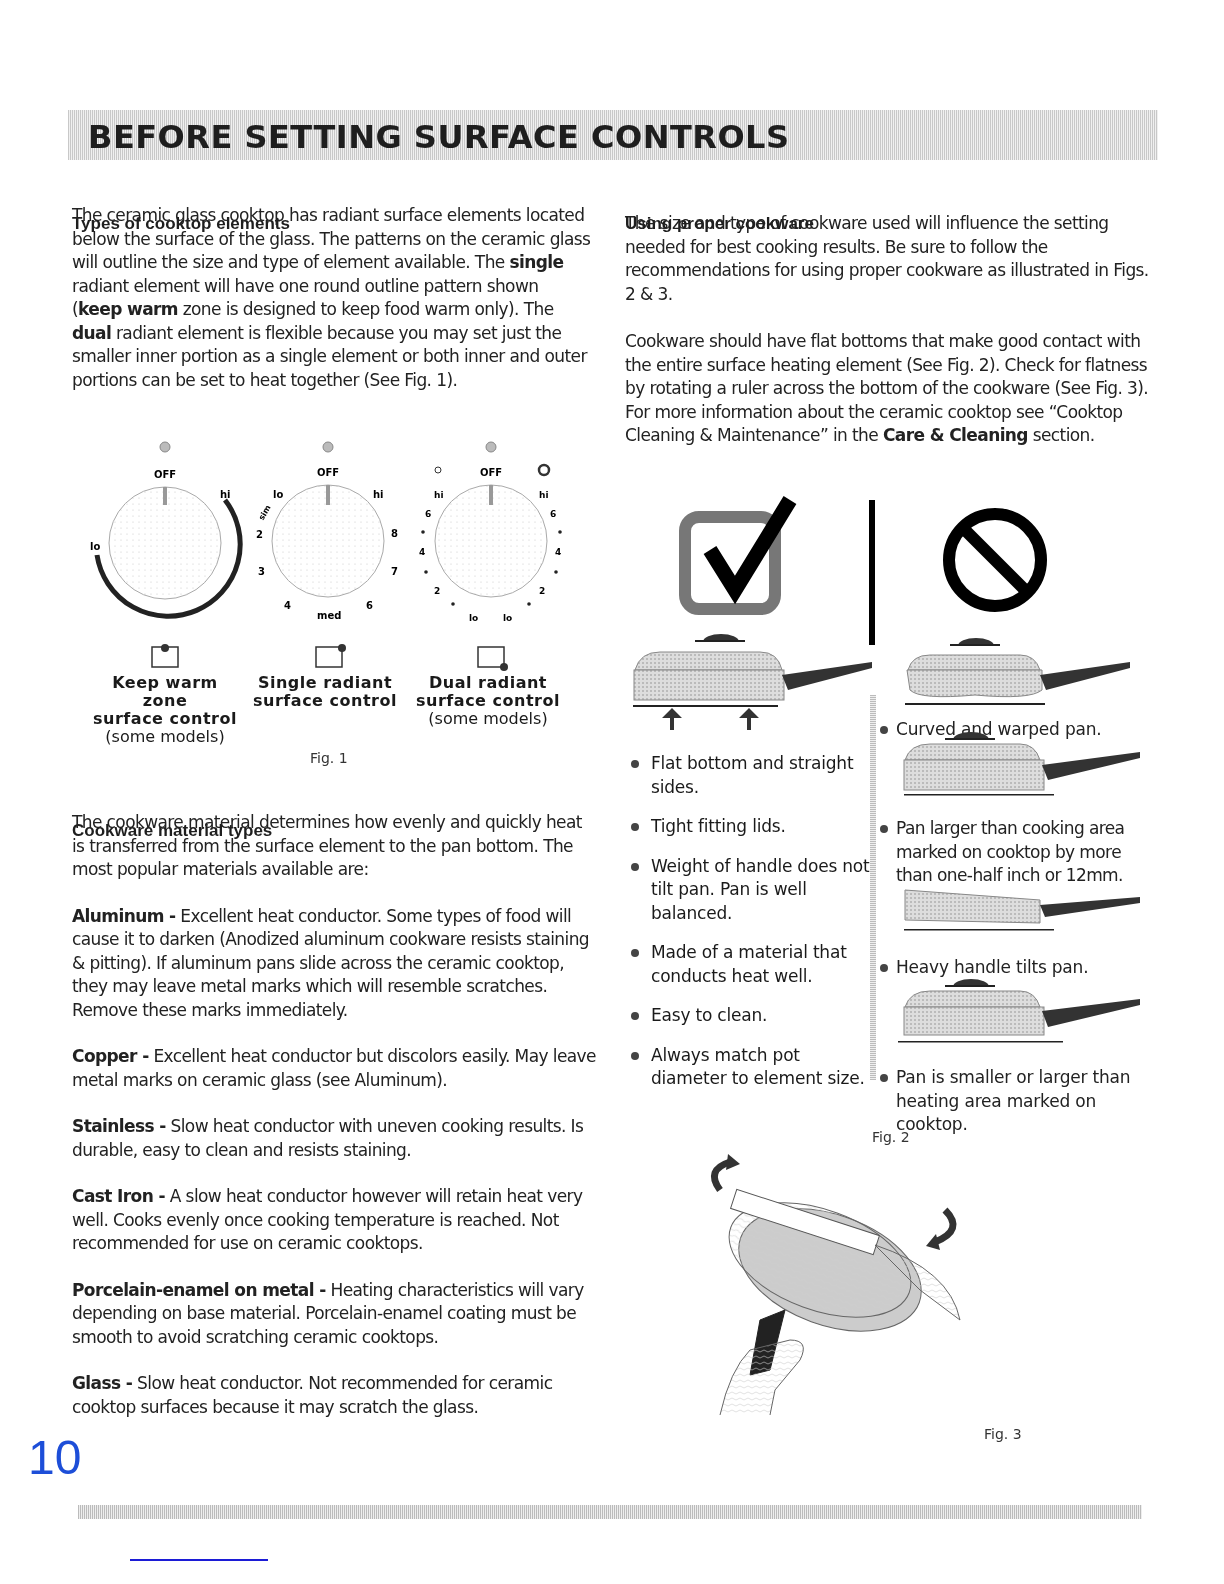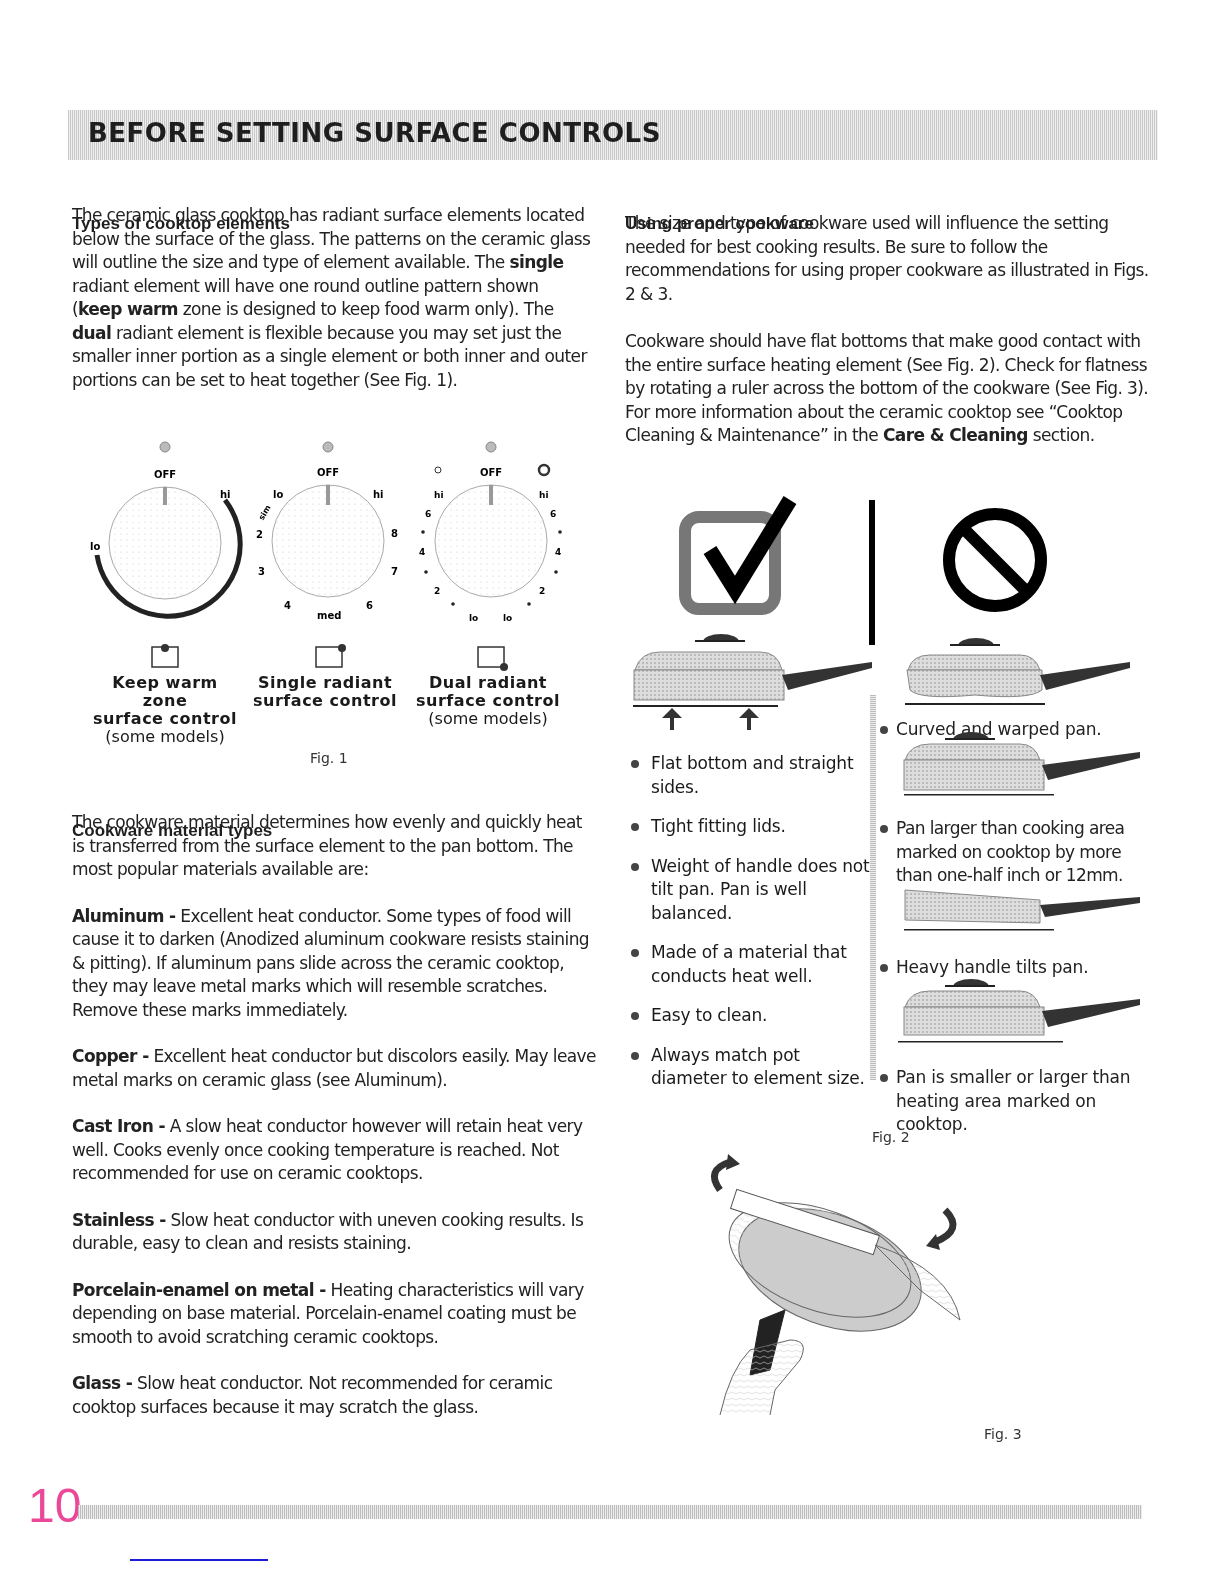--- a/index.html
+++ b/index.html
@@ -1,36 +1,36 @@
 <!DOCTYPE html>
 <html><head>
 <meta charset="utf-8">
 <style>
   html, body { margin:0; padding:0; background:#fff; }
   body { width:1224px; height:1584px; position:relative; overflow:hidden; font-family:"DejaVu Sans", sans-serif; color:#1a1a1a; }
   .abs { position:absolute; }
   .banner { left:68px; top:110px; width:1090px; height:50px;
     background: repeating-linear-gradient(90deg, #c8c8c8 0 1px, #f0f0f0 1px 2px); }
-  .banner-title { left:88px; top:118px; font-family:"DejaVu Sans", sans-serif; font-weight:bold; font-size:26px; letter-spacing:0.5px; color:#1e1e1e; white-space:nowrap; }
+  .banner-title { left:88px; top:118px; font-family:"DejaVu Sans", sans-serif; font-weight:bold; font-size:32px; letter-spacing:0.5px; color:#1e1e1e; white-space:nowrap; }
   .h2 { font-family:Liberation Sans, sans-serif; font-weight:bold; font-size:17px; color:#1e1e1e; white-space:nowrap;margin-top:37px; }
   .body { font-family:"DejaVu Sans", sans-serif; font-size:17px; line-height:23.5px; color:#222; letter-spacing:-0.6px; }
   .body b { font-weight:bold; }
   .para { margin:0 0 23px 0; }
   .cap { font-family:"DejaVu Sans", sans-serif; font-size:16px; text-align:center; line-height:18px; }
   .cap b { letter-spacing:0.5px; }
   .figlbl { font-family:"DejaVu Sans", sans-serif; font-size:14px; color:#333; }
   ul.bul { list-style:none; margin:0; padding:0; }
   ul.bul li { position:relative; padding-left:26px; margin-bottom:4px; font-size:17px; line-height:23.5px; letter-spacing:-0.2px;margin-top:16px; }
   ul.bul li::before { content:""; position:absolute; left:6px; top:8px; width:8px; height:8px; border-radius:50%; background:#444; }
   ul.bul2 li { padding-left:18px; }
   ul.bul2 li::before { left:2px; }
   .vsep { background: repeating-linear-gradient(0deg, #bbb 0 1px, #eee 1px 2px); }
   .footer-bar { left:78px; top:1505px; width:1064px; height:14px;
     background: repeating-linear-gradient(90deg, #bbb 0 1px, #eee 1px 2px); }
-  .pagenum { left:28px; top:1478px; font-family:"Liberation Sans", sans-serif; font-size:48px; color:#ec4899; }
+  .pagenum { left:28px; top:1430px; font-family:"Liberation Sans", sans-serif; font-size:48px; color:#1d4ed8; }
   .bluebar { left:130px; top:1559px; width:138px; height:2px; background:#1c1cd6; }
   svg text { font-family:"DejaVu Sans", sans-serif; }
 </style>
 </head>
 <body>
 
 <div class="abs banner"></div>
 <div class="abs banner-title">BEFORE SETTING SURFACE CONTROLS</div>
 
 <div class="abs h2" style="left:72px; top:177px;">Types of cooktop elements</div>
@@ -126,22 +126,22 @@
   <span>(some models)</span>
 </div>
 <div class="abs figlbl" style="left:310px; top:750px;">Fig. 1</div>
 
 <div class="abs h2" style="left:72px; top:784px;">Cookware material types</div>
 <div class="abs body" style="left:72px; top:811px; width:525px;">
   <p class="para">The cookware material determines how evenly and quickly heat is transferred from the surface element to the pan bottom. The most popular materials available are:</p>
   <div id="materials-list">
       <p class="para"><b>Aluminum -</b><span> Excellent heat conductor. Some types of food will cause it to darken (Anodized aluminum cookware resists staining &amp; pitting). If aluminum pans slide across the ceramic cooktop, they may leave metal marks which will resemble scratches. Remove these marks immediately.</span></p>
       <p class="para"><b>Copper -</b><span> Excellent heat conductor but discolors easily. May leave metal marks on ceramic glass (see Aluminum).</span></p>
+      <p class="para"><b>Stainless  -</b><span> Slow heat conductor with uneven cooking results. Is durable, easy to clean and resists staining.</span></p>
       <p class="para"><b>Cast Iron -</b><span> A slow heat conductor however will retain heat very well. Cooks evenly once cooking temperature is reached. Not recommended for use on ceramic cooktops.</span></p>
-      <p class="para"><b>Stainless  -</b><span> Slow heat conductor with uneven cooking results. Is durable, easy to clean and resists staining.</span></p>
       <p class="para"><b>Porcelain-enamel on metal -</b><span> Heating characteristics will vary depending on base material. Porcelain-enamel coating must be smooth to avoid scratching ceramic cooktops.</span></p>
       <p class="para"><b>Glass -</b><span> Slow heat conductor. Not recommended for ceramic cooktop surfaces because it may scratch the glass.</span></p>
     </div>
 </div>
 
 <div class="abs h2" style="left:625px; top:177px;">Using proper cookware</div>
 <div class="abs body" style="left:625px; top:212px; width:525px;">
   <p class="para" style="margin-bottom:24px">The size and type of cookware used will influence the setting needed for best cooking results. Be sure to follow the recommendations for using  proper cookware as illustrated in Figs. 2 &amp; 3.</p>
   <p class="para">
     <span>Cookware should have flat bottoms that make good contact with the entire surface heating element (See Fig. 2). Check for flatness by rotating a ruler across the bottom of the cookware (See Fig. 3). For more information about the ceramic cooktop see “Cooktop Cleaning &amp; Maintenance” in the </span><b>Care &amp; Cleaning</b><span> section.</span>

